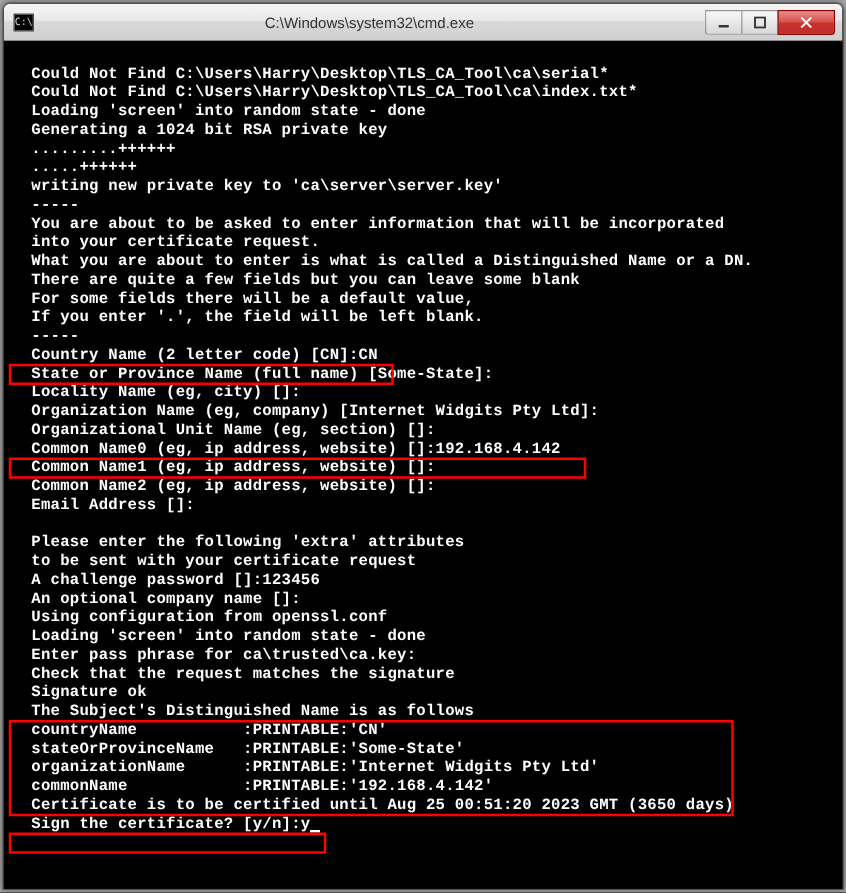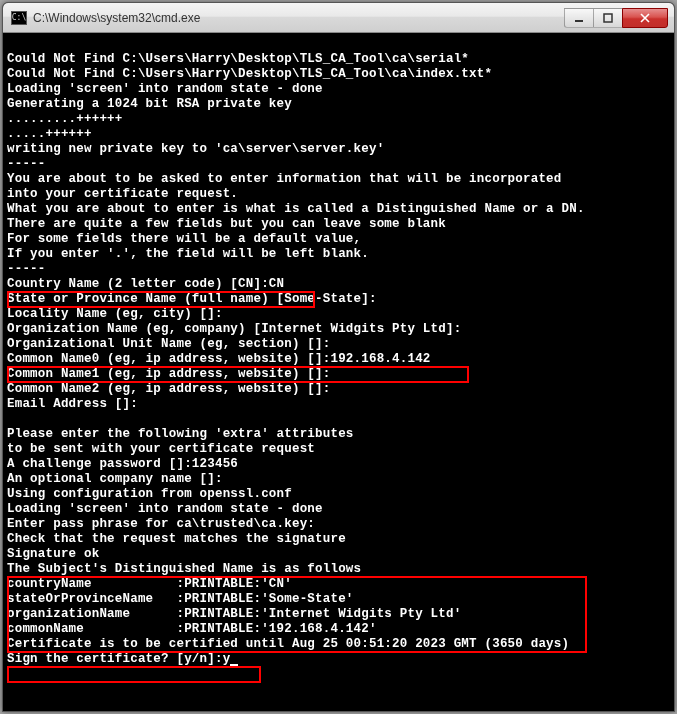--- a/index.html
+++ b/index.html
@@ -46,20 +46,21 @@
     font-family: monospace;
     line-height: 1;
   }
   .title-text {
     flex: 1;
     font-family: 'Segoe UI', Tahoma, sans-serif;
     font-size: 12px;
     color: #333;
     white-space: nowrap;
     overflow: hidden;
+    text-align: center;
   }
   .win-controls {
     display: flex;
     gap: 0;
   }
   .win-btn {
     width: 30px;
     height: 20px;
     border: 1px solid rgba(0,0,0,0.3);
     background: linear-gradient(to bottom, #f8f8f8, #d8d8d8);
@@ -82,21 +83,21 @@
   .win-btn svg { width: 10px; height: 10px; }
   .win-btn.close svg { width: 12px; height: 10px; }
 
   .terminal {
     flex: 1;
     background: #000;
     color: #fff;
     font-family: 'Courier New', monospace;
     font-size: 12.5px;
     line-height: 15px;
-    padding: 4px 4px;
+    padding: 4px 22px;
     white-space: pre;
     overflow: hidden;
     font-weight: bold;
     letter-spacing: 0.2px;
     position: relative;
   }
   .hl-box {
     position: absolute;
     border: 2px solid #ff0000;
     pointer-events: none;

